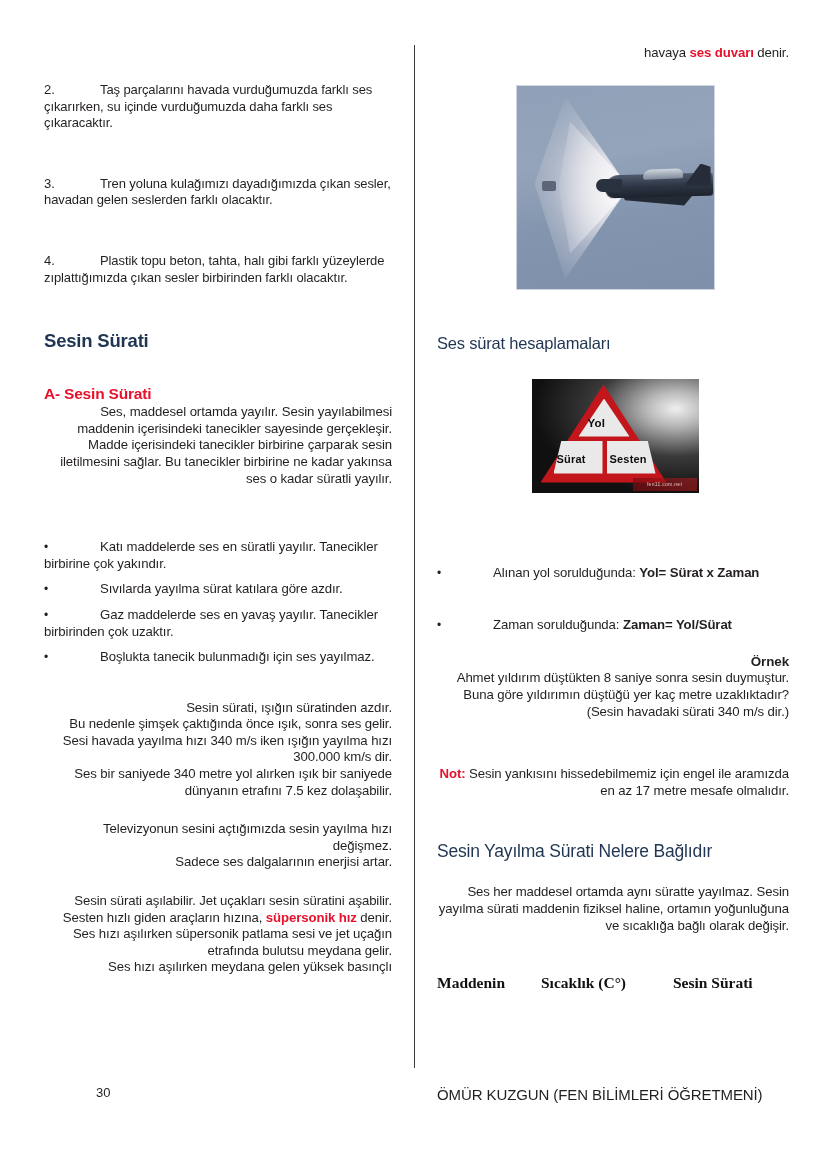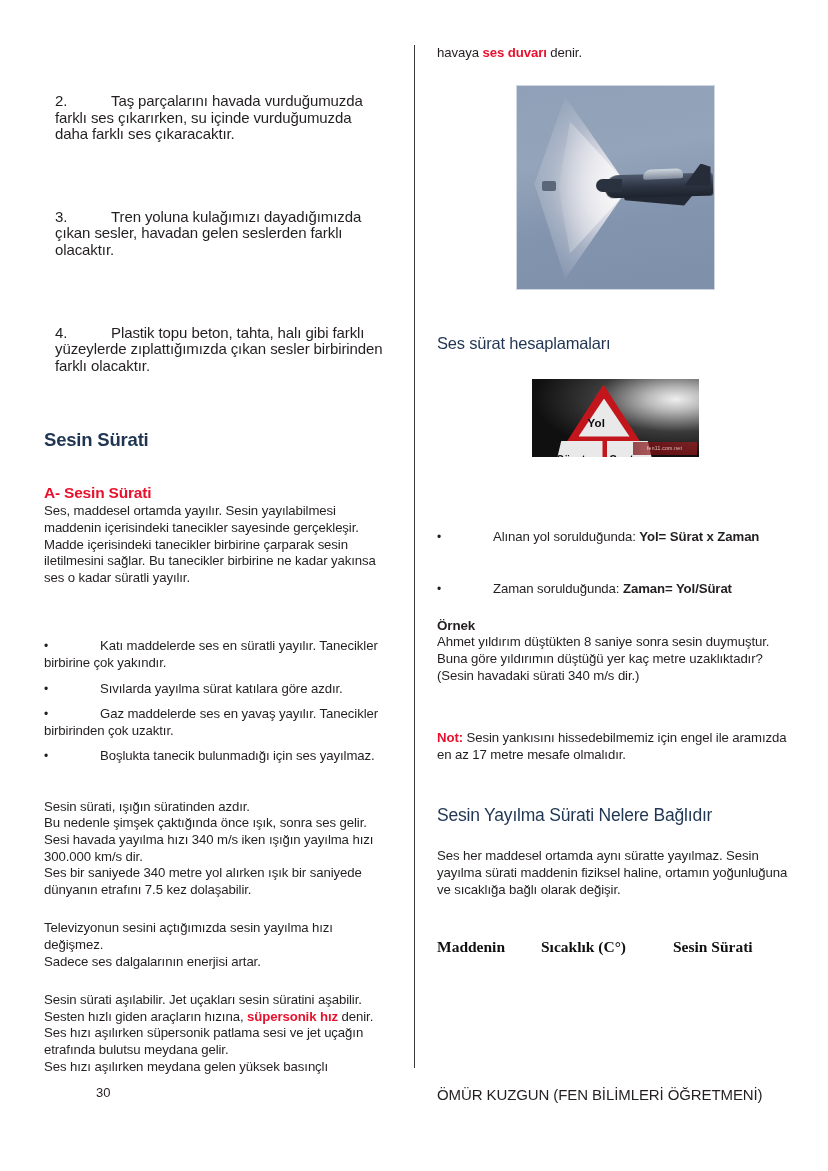--- a/index.html
+++ b/index.html
@@ -41,31 +41,31 @@
     width: 1px;
     height: 1023px;
     background: #3a3a3a;
   }
 
   
   .para {
     font-size: 13.2px;
     line-height: 16.6px;
     margin: 0 4px 14px 0;
-    text-align: left;
+    text-align: right;
     letter-spacing: -0.1px;
   }
   .para.tight { margin-bottom: 0; }
   .gap-md { height: 22px; }
   .gap-xl { height: 44px; }
 
   .numitem {
-    font-size: 15px;
+    font-size: 13px;
     line-height: 16.6px;
-    margin: 11px;
+    margin: 0;
     letter-spacing: -0.1px;
   }
   .numitem .num { display: inline-block; width: 56px; }
 
   .bullet-row {
     font-size: 13.2px;
     line-height: 16.6px;
     margin: 0;
     letter-spacing: -0.1px;
   }
@@ -201,21 +201,21 @@
     top: 95px;
     width: 14px;
     height: 10px;
     background: #5c6679;
     border-radius: 2px;
     filter: blur(0.5px);
   }
 
   .fig-sign {
     width: 167px;
-    height: 78px;
+    height: 114px;
     border: 0;
     background: #111;
   }
   .sign-bg {
     position: absolute;
     inset: 0;
     background:
       radial-gradient(ellipse at 86% 26%, #efefef 0%, #b9b9b9 14%, #3a3a3a 40%, #101010 70%),
       radial-gradient(ellipse at 72% 78%, #d8d8d8 0%, #6a6a6a 18%, #141414 55%),
       linear-gradient(120deg, #0c0c0c 0%, #2a2a2a 48%, #050505 100%);

